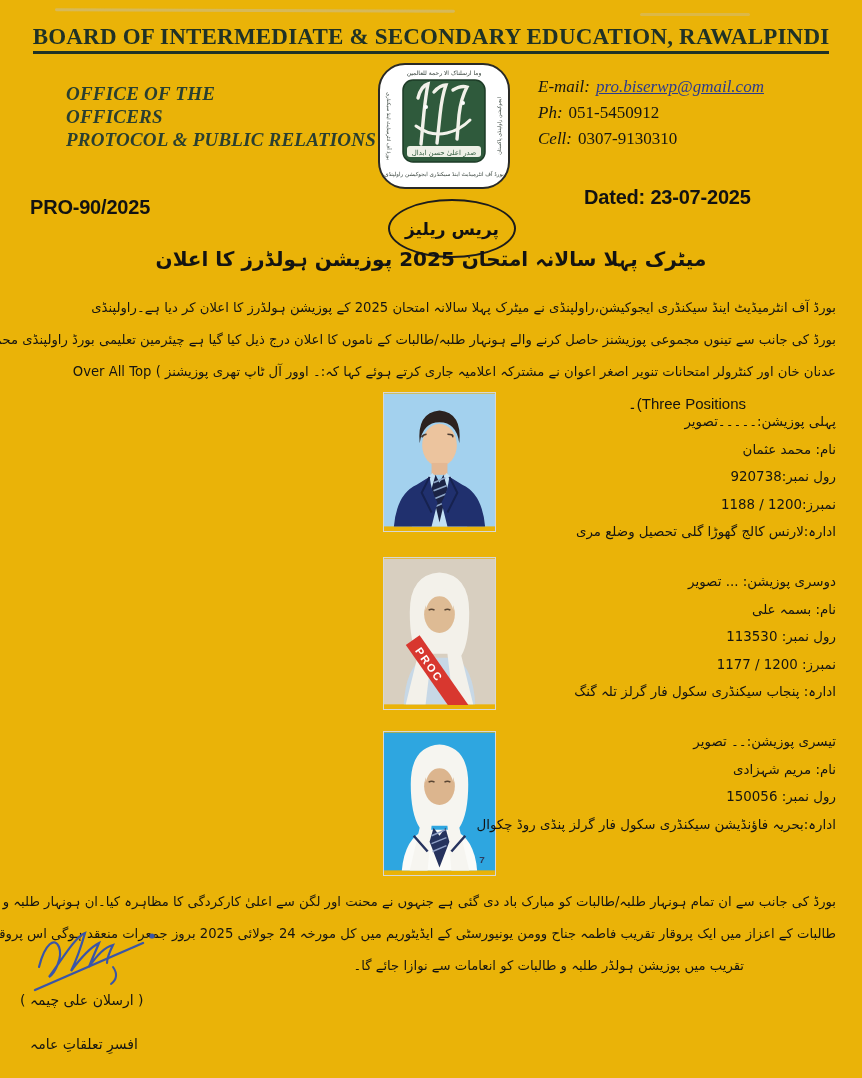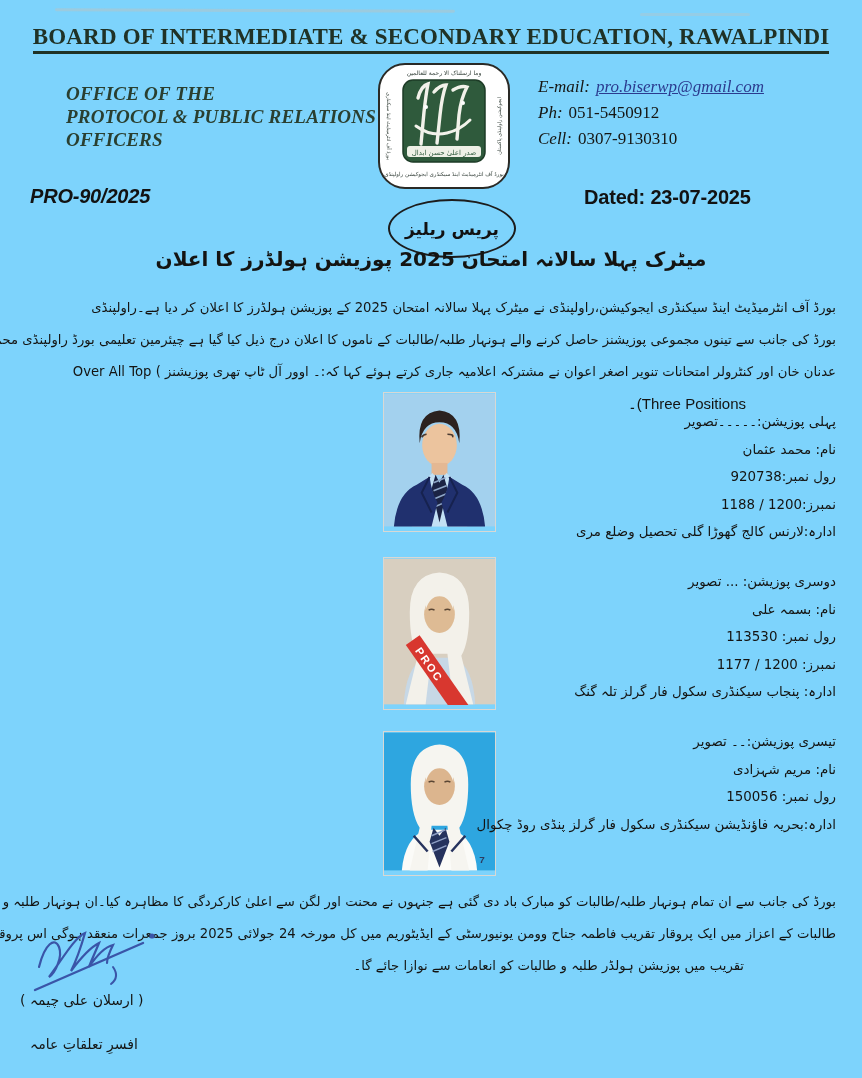--- a/index.html
+++ b/index.html
@@ -1,33 +1,33 @@
 <!DOCTYPE html>
 <html><head>
 <meta charset="utf-8">
 <style>
   html,body{margin:0;padding:0;background:#e8e8e6;}
-  #page{position:relative;width:862px;height:1078px;background:#7dd3fc;margin:0 auto;
+  #page{position:relative;width:862px;height:1078px;background:#eab308;margin:0 auto;
         overflow:hidden;font-family:"Liberation Serif","DejaVu Serif",serif;color:#161613;}
   .abs{position:absolute;}
   
   .streak{position:absolute;background:#c2c2bc;opacity:.45;border-radius:2px;}
   
   #board-title{top:24px;left:0;right:0;text-align:center;font-weight:bold;font-size:23px;
     color:#203226;letter-spacing:.2px;white-space:nowrap;}
   #board-title span{border-bottom:3px solid #203226;padding-bottom:2px;}
   #office-block{left:30px;top:82px;font-style:italic;font-weight:bold;font-size:19px;
     color:#2a3f30;line-height:23px;letter-spacing:.2px;margin-left:36px;}
   #logo{left:376px;top:62px;width:136px;height:128px;}
   #contact{left:538px;top:74px;font-size:17px;line-height:26px;}
   #contact .lbl{font-style:italic;margin-right:6px;}
   #email-link{font-style:italic;color:#2b3b8f;text-decoration:underline;}
   .refline{font-family:"Liberation Sans","DejaVu Sans",sans-serif;font-weight:bold;
     font-size:20px;color:#121212;letter-spacing:-.2px;}
-  #ref-no{left:30px;top:185px;font-style:italic;}
+  #ref-no{left:30px;top:196px;}
   #dated{left:584px;top:186px;}
   #stamp{left:388px;top:199px;width:124px;height:55px;border:2.5px solid #1c1c1c;border-radius:50%;
     display:flex;align-items:center;justify-content:center;font-family:"DejaVu Sans",sans-serif;
     font-weight:bold;font-size:17px;color:#111;}
   
   .urdu{font-family:"DejaVu Sans",sans-serif;direction:rtl;unicode-bidi:plaintext;color:#141412;text-align:right;}
   #pr-title{top:247px;left:0;right:0;text-align:center;font-weight:bold;font-size:20px;}
   #intro{right:26px;top:292px;text-align:right;font-size:13.2px;line-height:32px;}
   #intro .pline,#closing .pline{white-space:nowrap;}
   #intro .pline.last{margin-right:90px;font-family:"Liberation Sans","DejaVu Sans",sans-serif;
@@ -50,22 +50,22 @@
 
   <div class="streak" style="left:55px;top:9px;width:400px;height:2.5px;transform:rotate(.2deg);"></div>
   <div class="streak" style="left:640px;top:13px;width:110px;height:3px;opacity:.35;"></div>
 
   <div id="board-title" class="abs">
     <span>BOARD OF INTERMEDIATE &amp; SECONDARY EDUCATION, RAWALPINDI</span>
   </div>
 
   <div id="office-block" class="abs">
     <div>OFFICE OF THE</div>
+    <div>OFFICERS</div>
     <div>PROTOCOL &amp; PUBLIC RELATIONS</div>
-    <div>OFFICERS</div>
   </div>
 
   <div id="logo" class="abs">
     <svg viewBox="0 0 136 128" width="136" height="128">
       <rect x="3" y="2" width="130" height="124" rx="26" fill="#ffffff" stroke="#2a2a26" stroke-width="2"></rect>
       <text x="68" y="13" font-size="6" text-anchor="middle" fill="#333f38" font-family="DejaVu Sans">وما ارسلناک الا رحمة للعالمین</text>
       <text transform="rotate(90 13 64)" x="13" y="66" font-size="5" text-anchor="middle" fill="#333f38" font-family="DejaVu Sans">بورڈ آف انٹرمیڈیٹ اینڈ سیکنڈری</text>
       <text transform="rotate(-90 123 64)" x="123" y="66" font-size="5" text-anchor="middle" fill="#333f38" font-family="DejaVu Sans">ایجوکیشن راولپنڈی پاکستان</text>
       <rect x="27" y="18" width="82" height="82" rx="10" fill="#2f5a3c" stroke="#1d3b26" stroke-width="1.5"></rect>
       <path d="M42,36 q3,-12 10,-14 q-2,10 -4,28 l-3,32" stroke="#f2f2ea" stroke-width="3.4" fill="none" stroke-linecap="round"></path>

